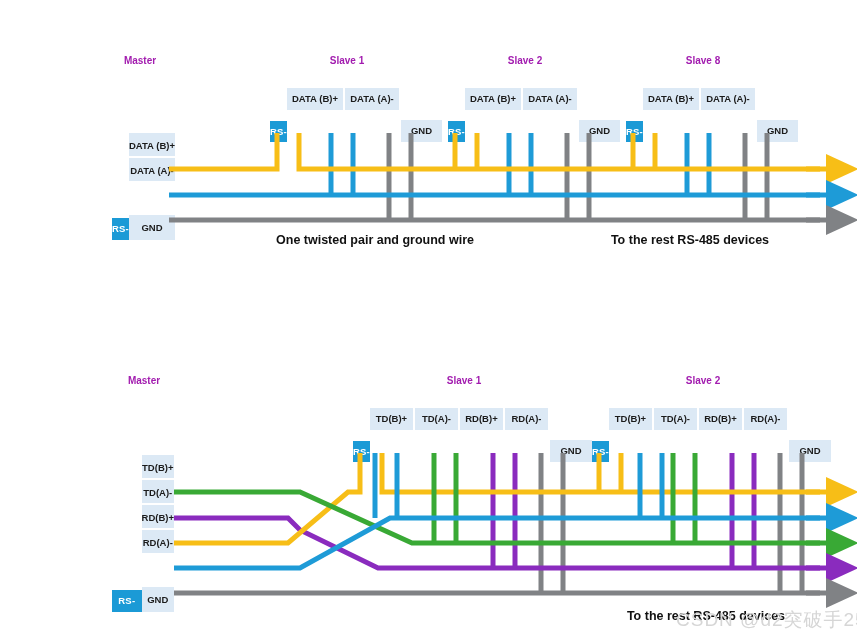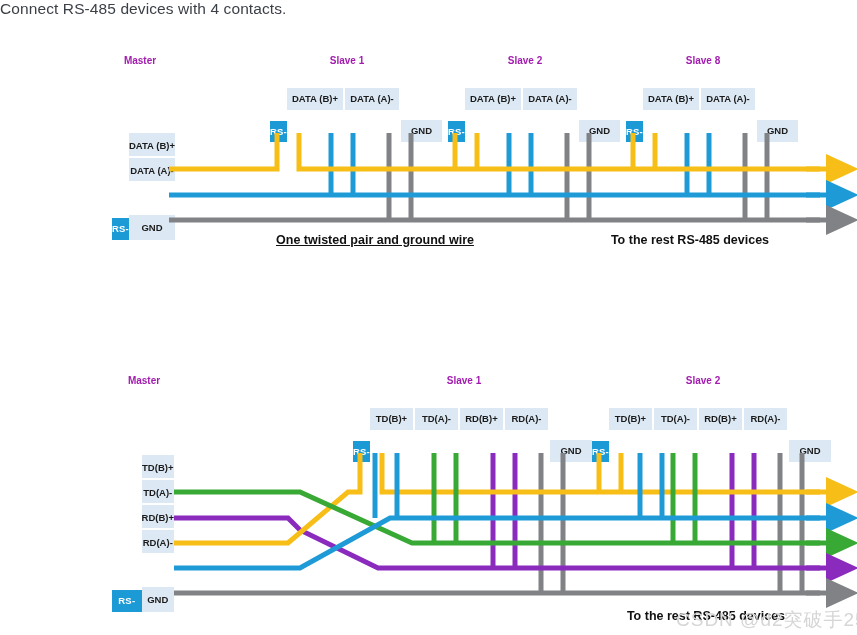--- a/index.html
+++ b/index.html
@@ -141,24 +141,23 @@
 
   <div class="block" style="left:626px; top:85px; width:155px;">
     <div class="block-header">RS-485</div>
     <div class="block-rows" style="margin-top:3px;">
       <div class="pin" style="width:58px;">DATA (B)+</div>
       <div class="pin" style="width:56px;">DATA (A)-</div>
       <div class="pin" style="width:41px;">GND</div>
     </div>
   </div>
 
-  <div class="caption" style="left:265px; top:233px; width:220px;text-decoration:underline;">One twisted pair and ground wire</div>
+  <div class="caption" style="left:265px; top:233px; width:220px;">One twisted pair and ground wire</div>
   <div class="caption" style="left:590px; top:233px; width:200px;">To the rest RS-485 devices</div>
 
-  <div class="section-title">Connect RS-485 devices with 4 contacts.</div>
 
   <div class="dev-label" style="left:104px; top:375px; width:80px;">Master</div>
   <div class="dev-label" style="left:424px; top:375px; width:80px;">Slave 1</div>
   <div class="dev-label" style="left:663px; top:375px; width:80px;">Slave 2</div>
 
   <div class="block master" style="left:112px; top:455px; width:62px;">
     <div class="block-header">RS-485</div>
     <div class="block-rows vertical">
       <div class="pin">TD(B)+</div>
       <div class="pin">TD(A)-</div>

